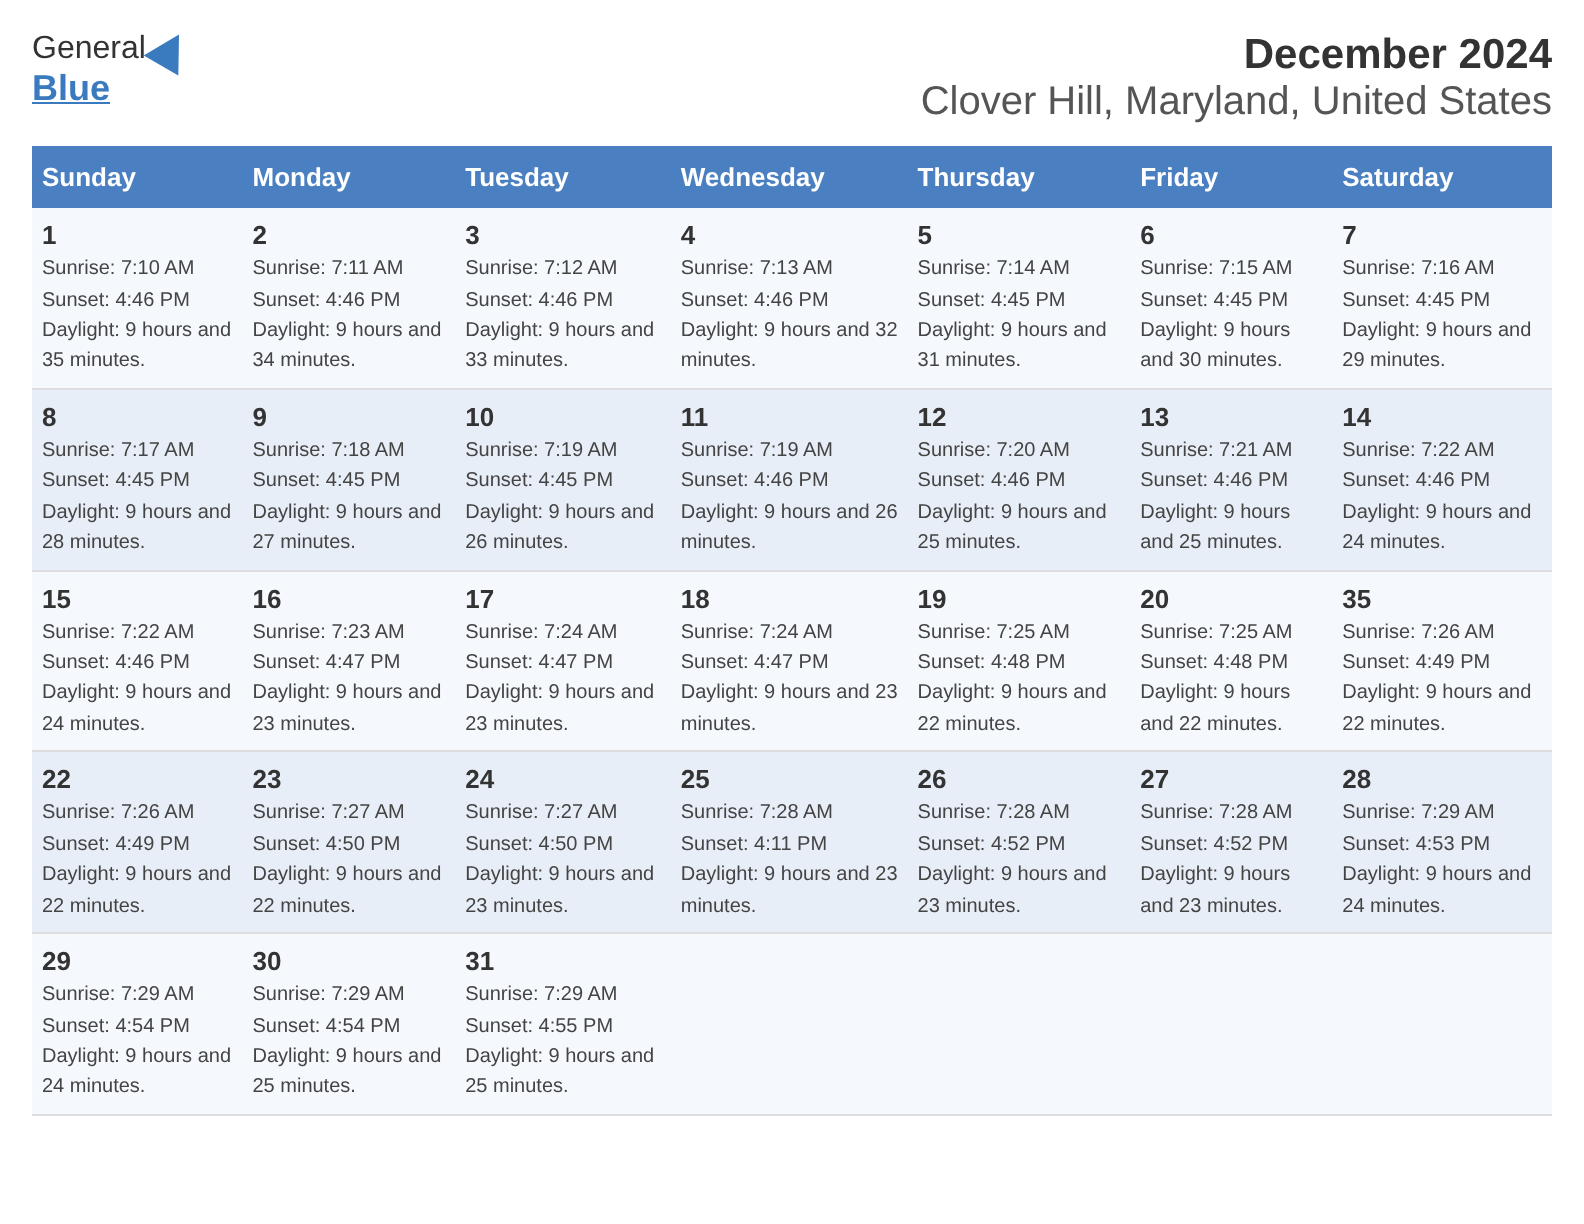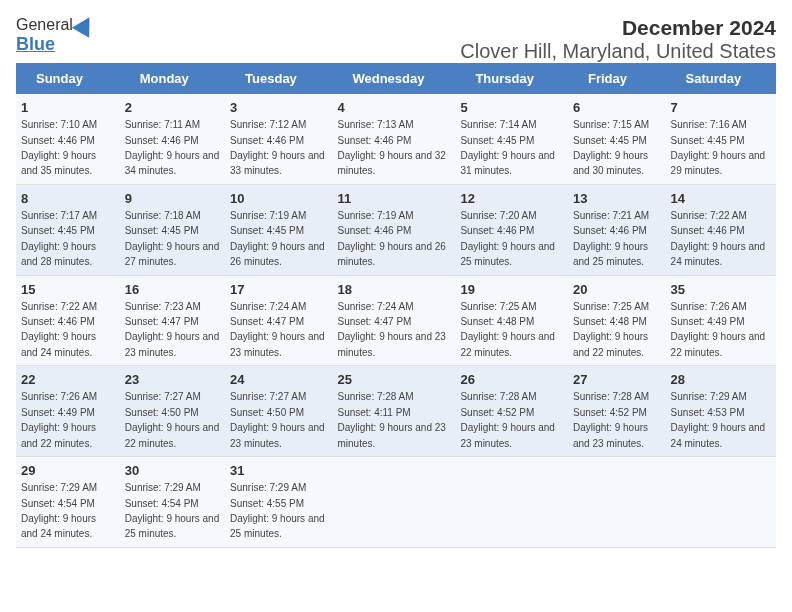--- a/index.html
+++ b/index.html
@@ -7,20 +7,21 @@
       font-family: Arial, sans-serif;
       background: #fff;
       width: 792px;
       min-height: 612px;
       padding: 16px;
     }
     .header {
       display: flex;
       justify-content: space-between;
       align-items: flex-start;
+      margin-bottom: 10px;
     }
     .logo {
       display: flex;
       flex-direction: column;
       align-items: flex-start;
     }
     .logo-general { color: #333; }
     .logo-blue { color: #3a7abf; text-decoration: underline; }
     .logo-triangle {
       width: 0;
@@ -51,21 +52,21 @@
       color: #555;
     }
     table {
       width: 100%;
       border-collapse: collapse;
       font-size: 11px;
     }
     thead tr th {
       background-color: #4a7fc1;
       color: #fff;
-      padding: 8px 20px;
+      padding: 8px 5px;
       text-align: left;
       font-size: 13px;
       font-weight: bold;
     }
     tbody tr {
       border-bottom: 1px solid #ddd;
     }
     tbody tr:nth-child(odd) {
       background-color: #f5f8fd;
     }

